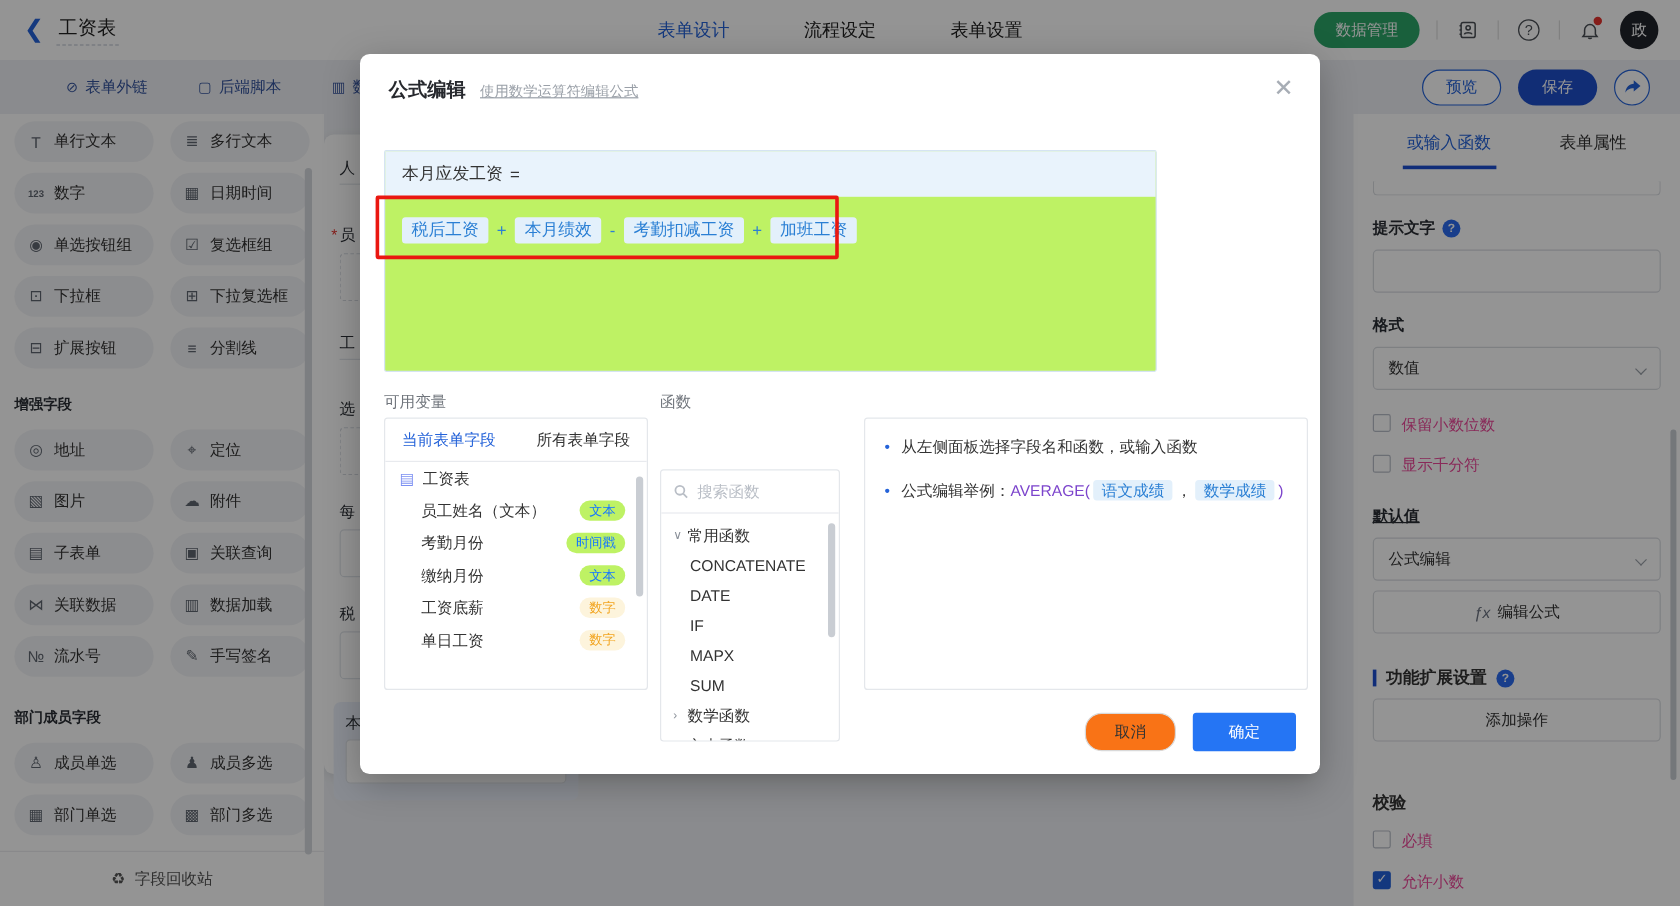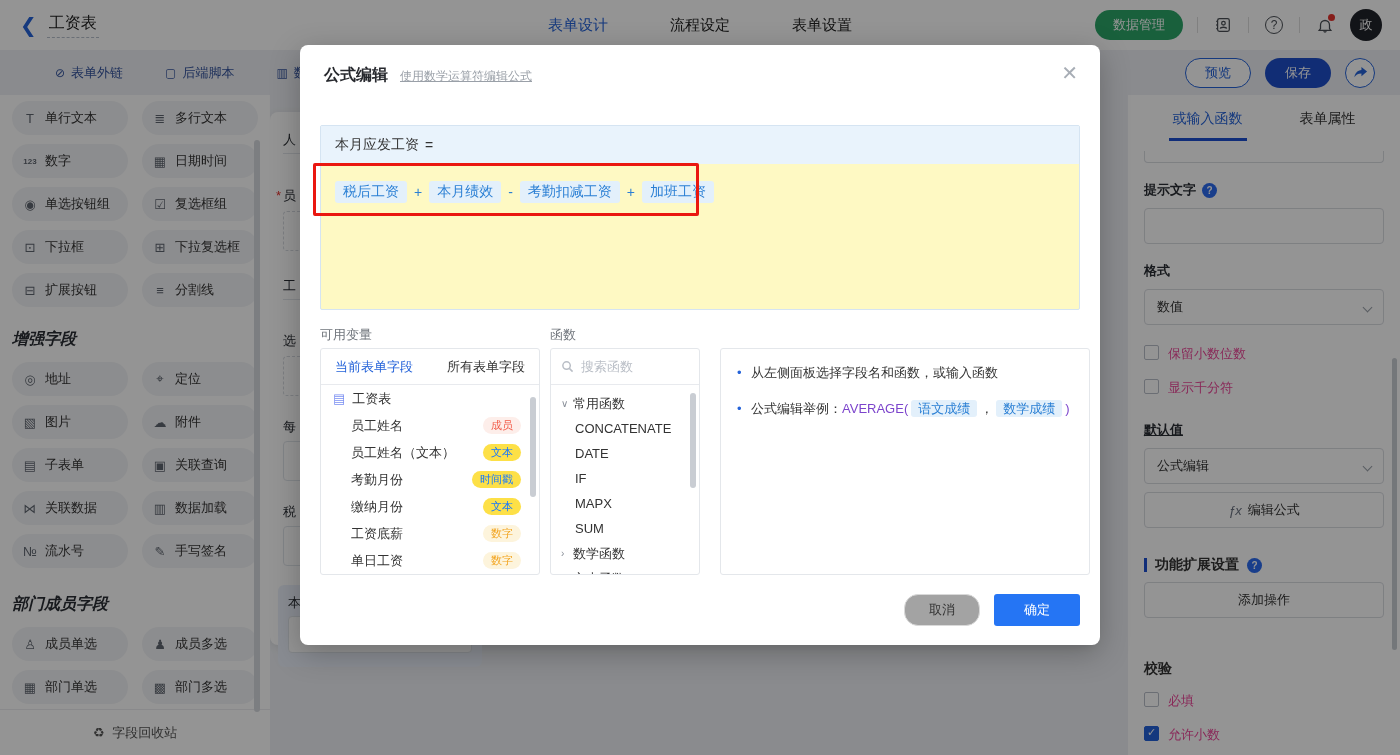--- a/index.html
+++ b/index.html
@@ -32,21 +32,21 @@
   .btn-save { width:66px; height:30px; border-radius:15px; background:#1e4fca; color:#fff; display:flex; align-items:center; justify-content:center; }
   .btn-share { width:30px; height:30px; border-radius:50%; border:1px solid #2563d9; background:#fff; display:flex; align-items:center; justify-content:center; }
   .btn-share svg { width:15px; height:15px; fill:#2563d9; }
 
   
   .left-panel { position:absolute; left:0; top:95px; width:270px; height:660px; background:#fff; padding:6px 12px 0; z-index:1; }
   .fgrid { display:grid; grid-template-columns:116px 116px; column-gap:14px; row-gap:9px; }
   .fpill { height:34px; border-radius:17px; background:#f2f3f6; display:flex; align-items:center; padding:0 10px; gap:7px; font-size:13px; color:#333; cursor:grab; }
   .fpill .g { color:#5f6670; font-size:13px; width:16px; text-align:center; flex:none; }
   .fpill .g.num { font-size:8px; font-weight:bold; letter-spacing:0; }
-  .sec-title { font-size:16px; font-weight:bold; color:#2a2e34; margin:22px 0 12px;font-style:italic; }
+  .sec-title { font-size:12px; font-weight:bold; color:#2a2e34; margin:22px 0 12px; }
   .sec-title.tight { margin-top:26px; }
   .recycle-bar { position:absolute; left:0; bottom:0; width:270px; height:46px; border-top:1px solid #ececf0; display:flex; align-items:center; justify-content:center; gap:8px; color:#555; background:#fff; }
   .lp-scroll { position:absolute; right:10px; top:45px; width:6px; height:572px; background:#d6d9de; border-radius:3px; }
 
   
   .canvas { position:absolute; left:270px; top:95px; width:858px; height:660px; }
   .form-card { position:absolute; left:0; top:17px; width:825px; height:533px; background:#fff; border-radius:8px; box-shadow:0 2px 8px rgba(0,0,0,.08); }
   .cv-label { position:absolute; font-size:13px; color:#2a2e34; }
   .cv-underline { position:absolute; width:26px; height:1px; background:#e2e5ea; }
   .cv-req { color:#e5322d; margin-right:2px; }
@@ -82,63 +82,63 @@
   .rp-scroll { position:absolute; right:3px; top:263px; width:5px; height:292px; background:#c9cdd3; border-radius:3px; }
 
   
   .overlay { position:absolute; inset:0; background:rgba(0,0,0,.42); z-index:50; }
   .modal { position:absolute; left:300px; top:45px; width:800px; height:600px; background:#fff; border-radius:8px; box-shadow:0 8px 30px rgba(0,0,0,.25); z-index:60; }
   .m-close { position:absolute; right:22px; top:16px; font-size:20px; color:#a7adb5; cursor:pointer; }
   .m-head { position:absolute; left:24px; top:20px; display:flex; align-items:baseline; gap:12px; }
   .m-title { font-size:16px; font-weight:bold; color:#27292e; }
   .m-sub { font-size:12px; color:#9aa0a8;text-decoration:underline; }
 
-  .editor { position:absolute; left:20px; top:80px; width:760px; height:185px; border:1px solid #d5e4f2; border-radius:2px; background:#fef9c3; }
+  .editor { position:absolute; left:20px; top:80px; width:644px; height:185px; border:1px solid #d5e4f2; border-radius:2px; background:#bef264; }
   .editor-strip { height:38px; background:#e9f3fc; display:flex; align-items:center; padding:0 14px; gap:6px; font-size:14px; color:#333; }
   .tokens { padding:17px 14px; display:flex; align-items:center; flex-wrap:wrap; gap:6px; font-size:14px; }
   .chip { background:#e3f0fb; color:#2a7fd4; border-radius:3px; padding:2px 8px; }
   .op { color:#2a7fd4; padding:0 1px; }
   .red-rect { position:absolute; left:13px; top:118px; width:386px; height:53px; border:3px solid #ea1710; border-radius:2px; z-index:5; pointer-events:none; }
 
   .panel-label { position:absolute; top:281px; font-size:13px; color:#70757c; }
   .panel { position:absolute; top:303px; height:227px; border:1px solid #e4e7eb; border-radius:3px; background:#fff; overflow:hidden; }
   .vars-panel { left:20px; width:220px; }
-  .funcs-panel { left:250px; width:150px; }
+  .funcs-panel { left:250px; width:150px;margin-top:43px; }
   .help-panel { left:420px; width:370px; }
 
   .vars-tabs { height:36px; border-bottom:1px solid #e8eaee; display:flex; align-items:center; justify-content:space-between; padding:0 14px; font-size:13px; }
   .vars-tabs .vt.active { color:#2563d9; }
   .vlist { height:191px; overflow:hidden; position:relative; }
   .vrow { height:27px; display:flex; align-items:center; padding:0 18px 0 12px; font-size:13px; color:#333; }
   .vrow.child { padding-left:30px; }
   .vrow .doc { color:#7c90f2; margin-right:7px; font-size:13px; }
   .badge { margin-left:auto; font-size:11px; border-radius:9px; padding:1px 8px; flex:none; }
   .badge.member { color:#f25a47; background:#fdeeea; }
-  .badge.blue { color:#1677ff; background:#fde047; }
+  .badge.blue { color:#1677ff; background:#bef264; }
   .badge.number { color:#f2a41f; background:#fdf4dc; }
   .v-scroll { position:absolute; right:3px; top:48px; width:6px; height:100px; background:#c9cdd3; border-radius:3px; }
   .f-scroll { position:absolute; right:3px; top:44px; width:6px; height:95px; background:#c9cdd3; border-radius:3px; }
 
   .fsearch { height:36px; border-bottom:1px solid #e8eaee; display:flex; align-items:center; padding:0 10px; gap:7px; }
   .fsearch svg { width:13px; height:13px; stroke:#b9bec6; fill:none; stroke-width:1.6; flex:none; }
   .fsearch input { border:none; outline:none; width:100px; font-size:13px; color:#333; font-family:inherit; }
   .fsearch input::placeholder { color:#b9bec6; }
   .ftree { padding:6px 0 0; }
   .frow { height:25px; display:flex; align-items:center; padding:0 10px; font-size:13px; color:#333; }
   .frow .caret { color:#8a9099; font-size:10px; width:12px; flex:none; }
   .frow.item { padding-left:24px; }
 
   .help-panel { padding:14px 16px; }
   .hline { position:relative; font-size:13px; color:#333; line-height:1.5; padding-left:14px; margin-bottom:16px; }
   .hline::before { content:"•"; position:absolute; left:0; color:#2563d9; }
   .purple { color:#7c44cc; }
   .hchip { background:#e3f0fb; color:#2a7fd4; border-radius:3px; padding:1px 7px; margin:0 3px; font-size:13px; }
 
   .m-footer { position:absolute; top:549px; right:20px; display:flex; gap:14px; }
-  .btn-cancel { width:76px; height:32px; border:1px solid #d9d9d9; border-radius:14px; background:#a3a3a3; color:#333; display:flex; align-items:center; justify-content:center; font-size:13px; }
+  .btn-cancel { width:76px; height:32px; border:1px solid #d9d9d9; border-radius:14px; background:#f97316; color:#333; display:flex; align-items:center; justify-content:center; font-size:13px; }
   .btn-ok { width:86px; height:32px; border-radius:3px; background:#2575f4; color:#fff; display:flex; align-items:center; justify-content:center; font-size:13px; }
 </style>
 </head>
 <body>
 
 <div id="app">
 
   <div class="topbar">
     <span class="back">❮</span>
     <span class="form-title">工资表</span>
@@ -420,24 +420,20 @@
       <div class="vars-tabs">
         <span class="vt active">当前表单字段</span>
         <span class="vt">所有表单字段</span>
       </div>
       <div class="vlist">
         <div class="vrow">
           <span class="doc">▤</span>
           <span>工资表</span>
         </div>
         <div class="vrow child">
-            <span>员工姓名</span>
-            <span class="badge member">成员</span>
-          </div>
-        <div class="vrow child">
             <span>员工姓名（文本）</span>
             <span class="badge blue">文本</span>
           </div>
         <div class="vrow child">
             <span>考勤月份</span>
             <span class="badge blue">时间戳</span>
           </div>
         <div class="vrow child">
             <span>缴纳月份</span>
             <span class="badge blue">文本</span>

